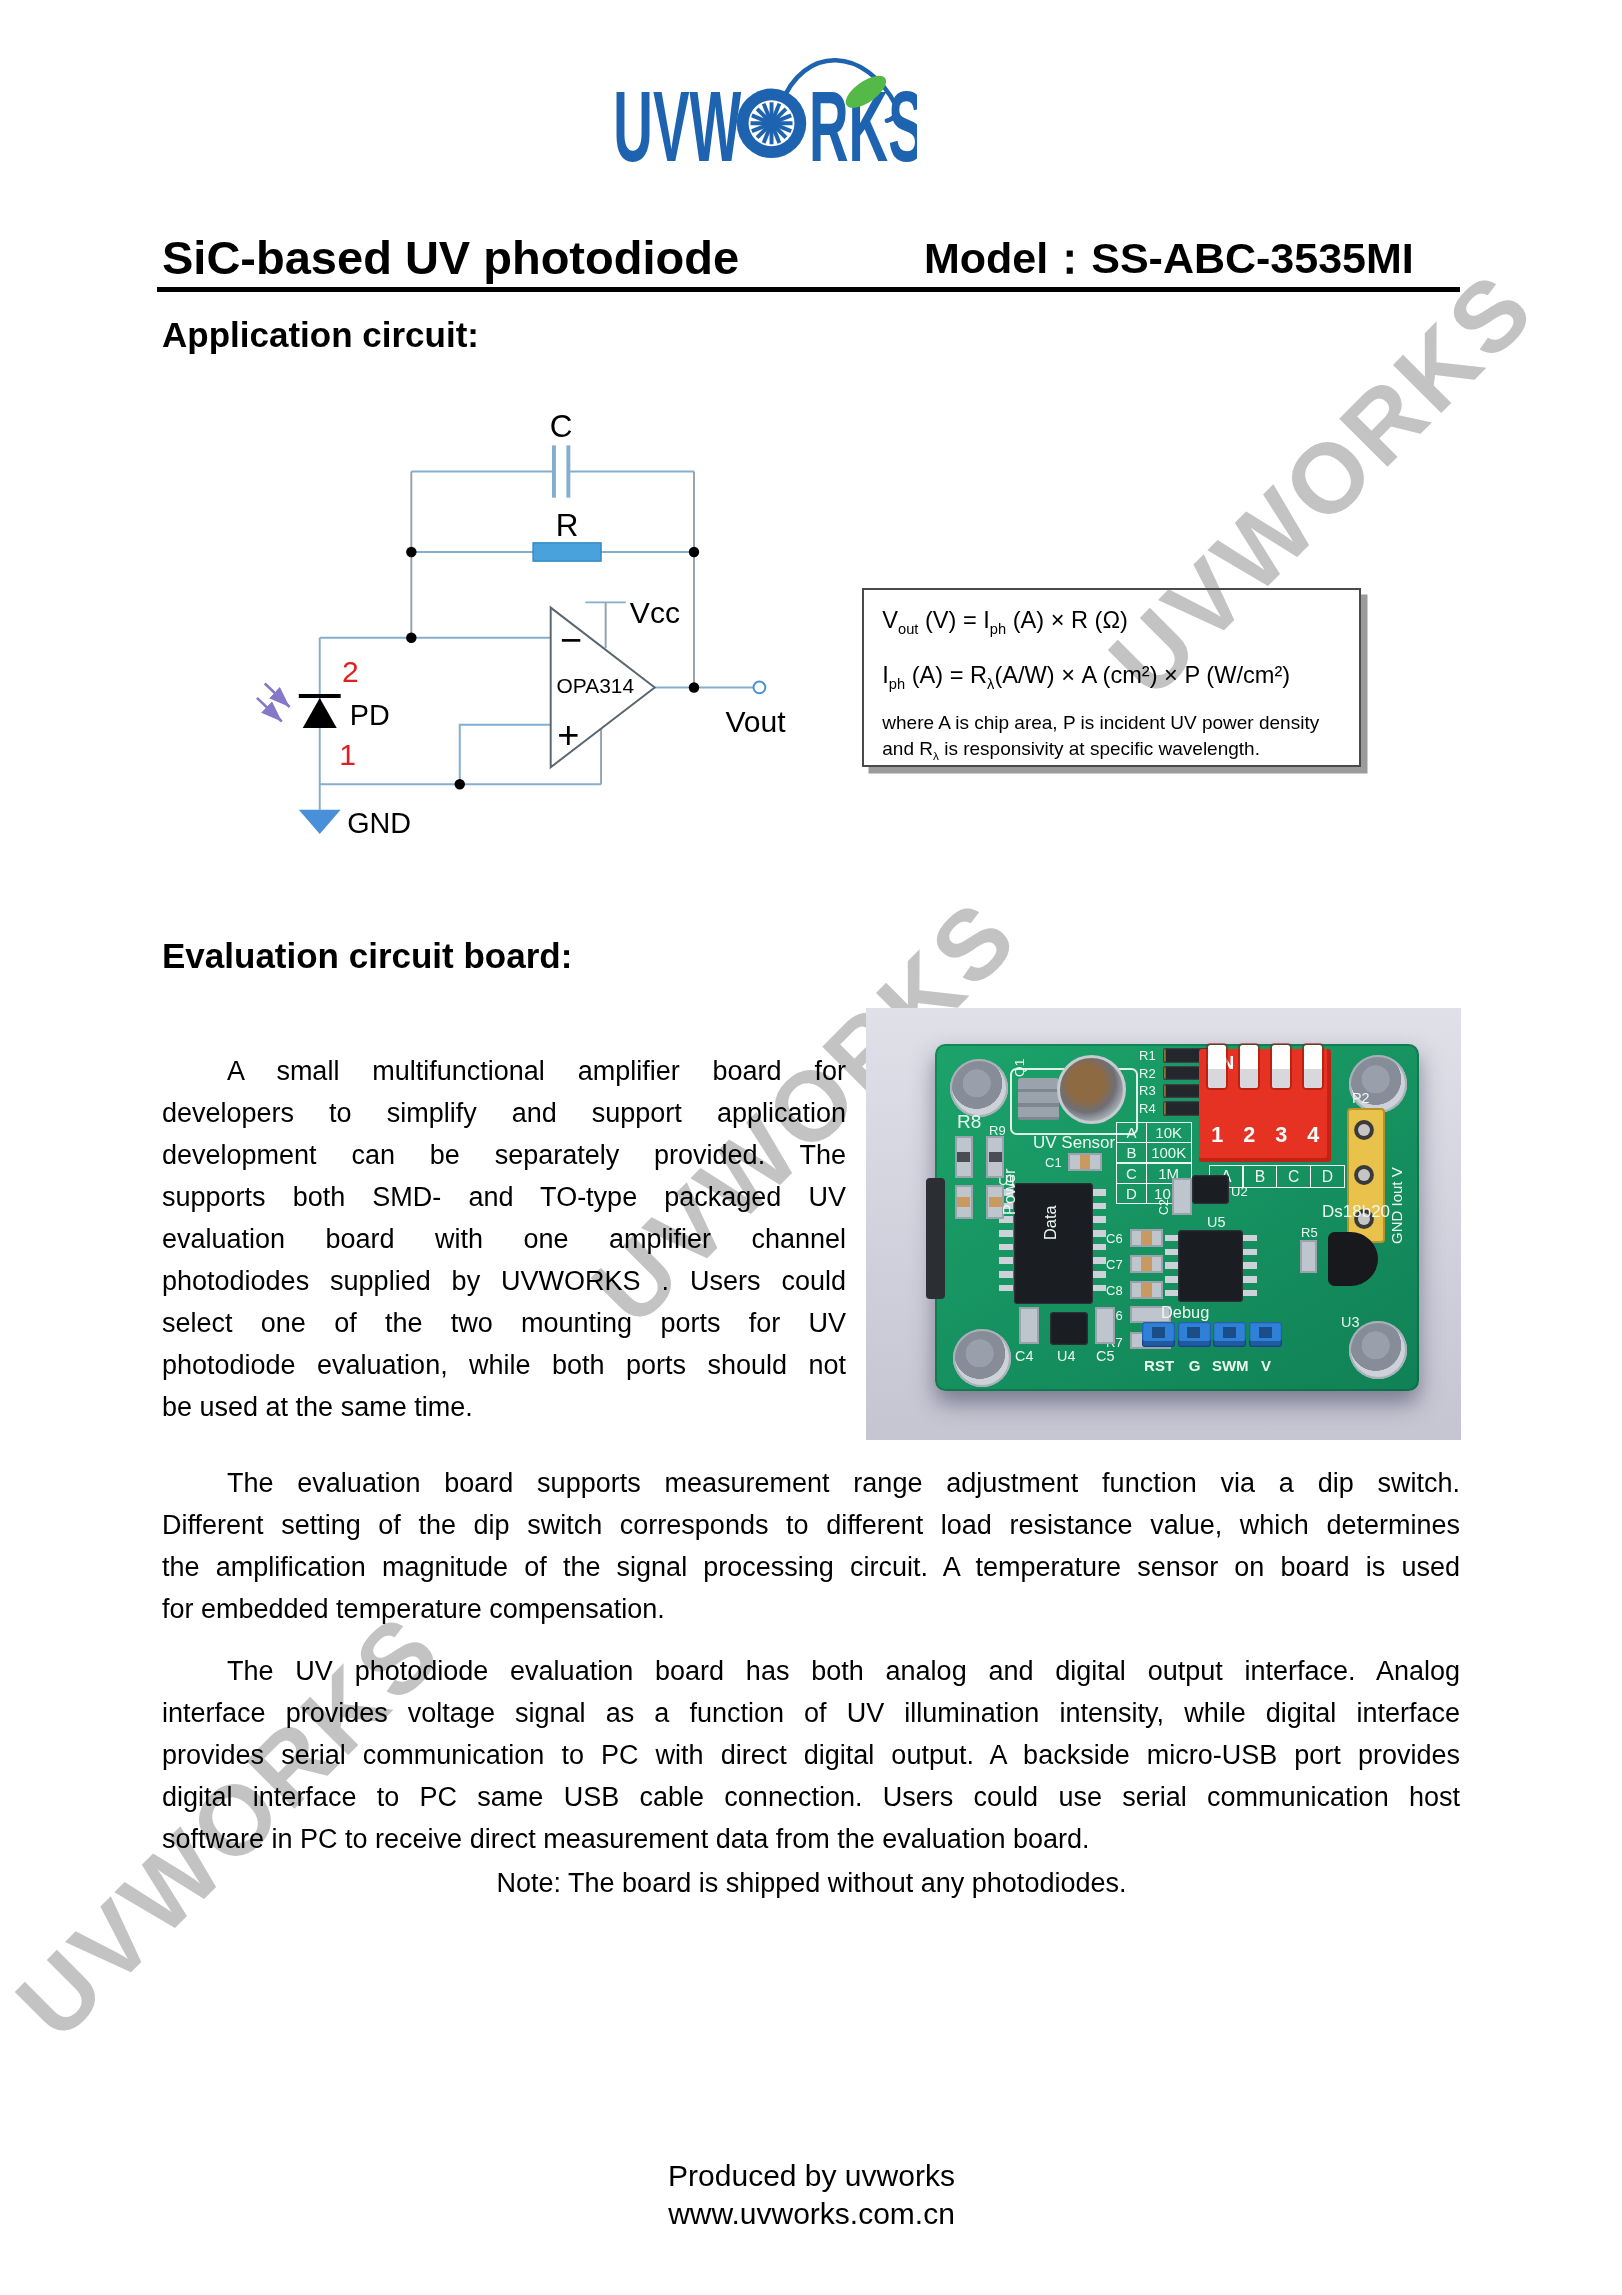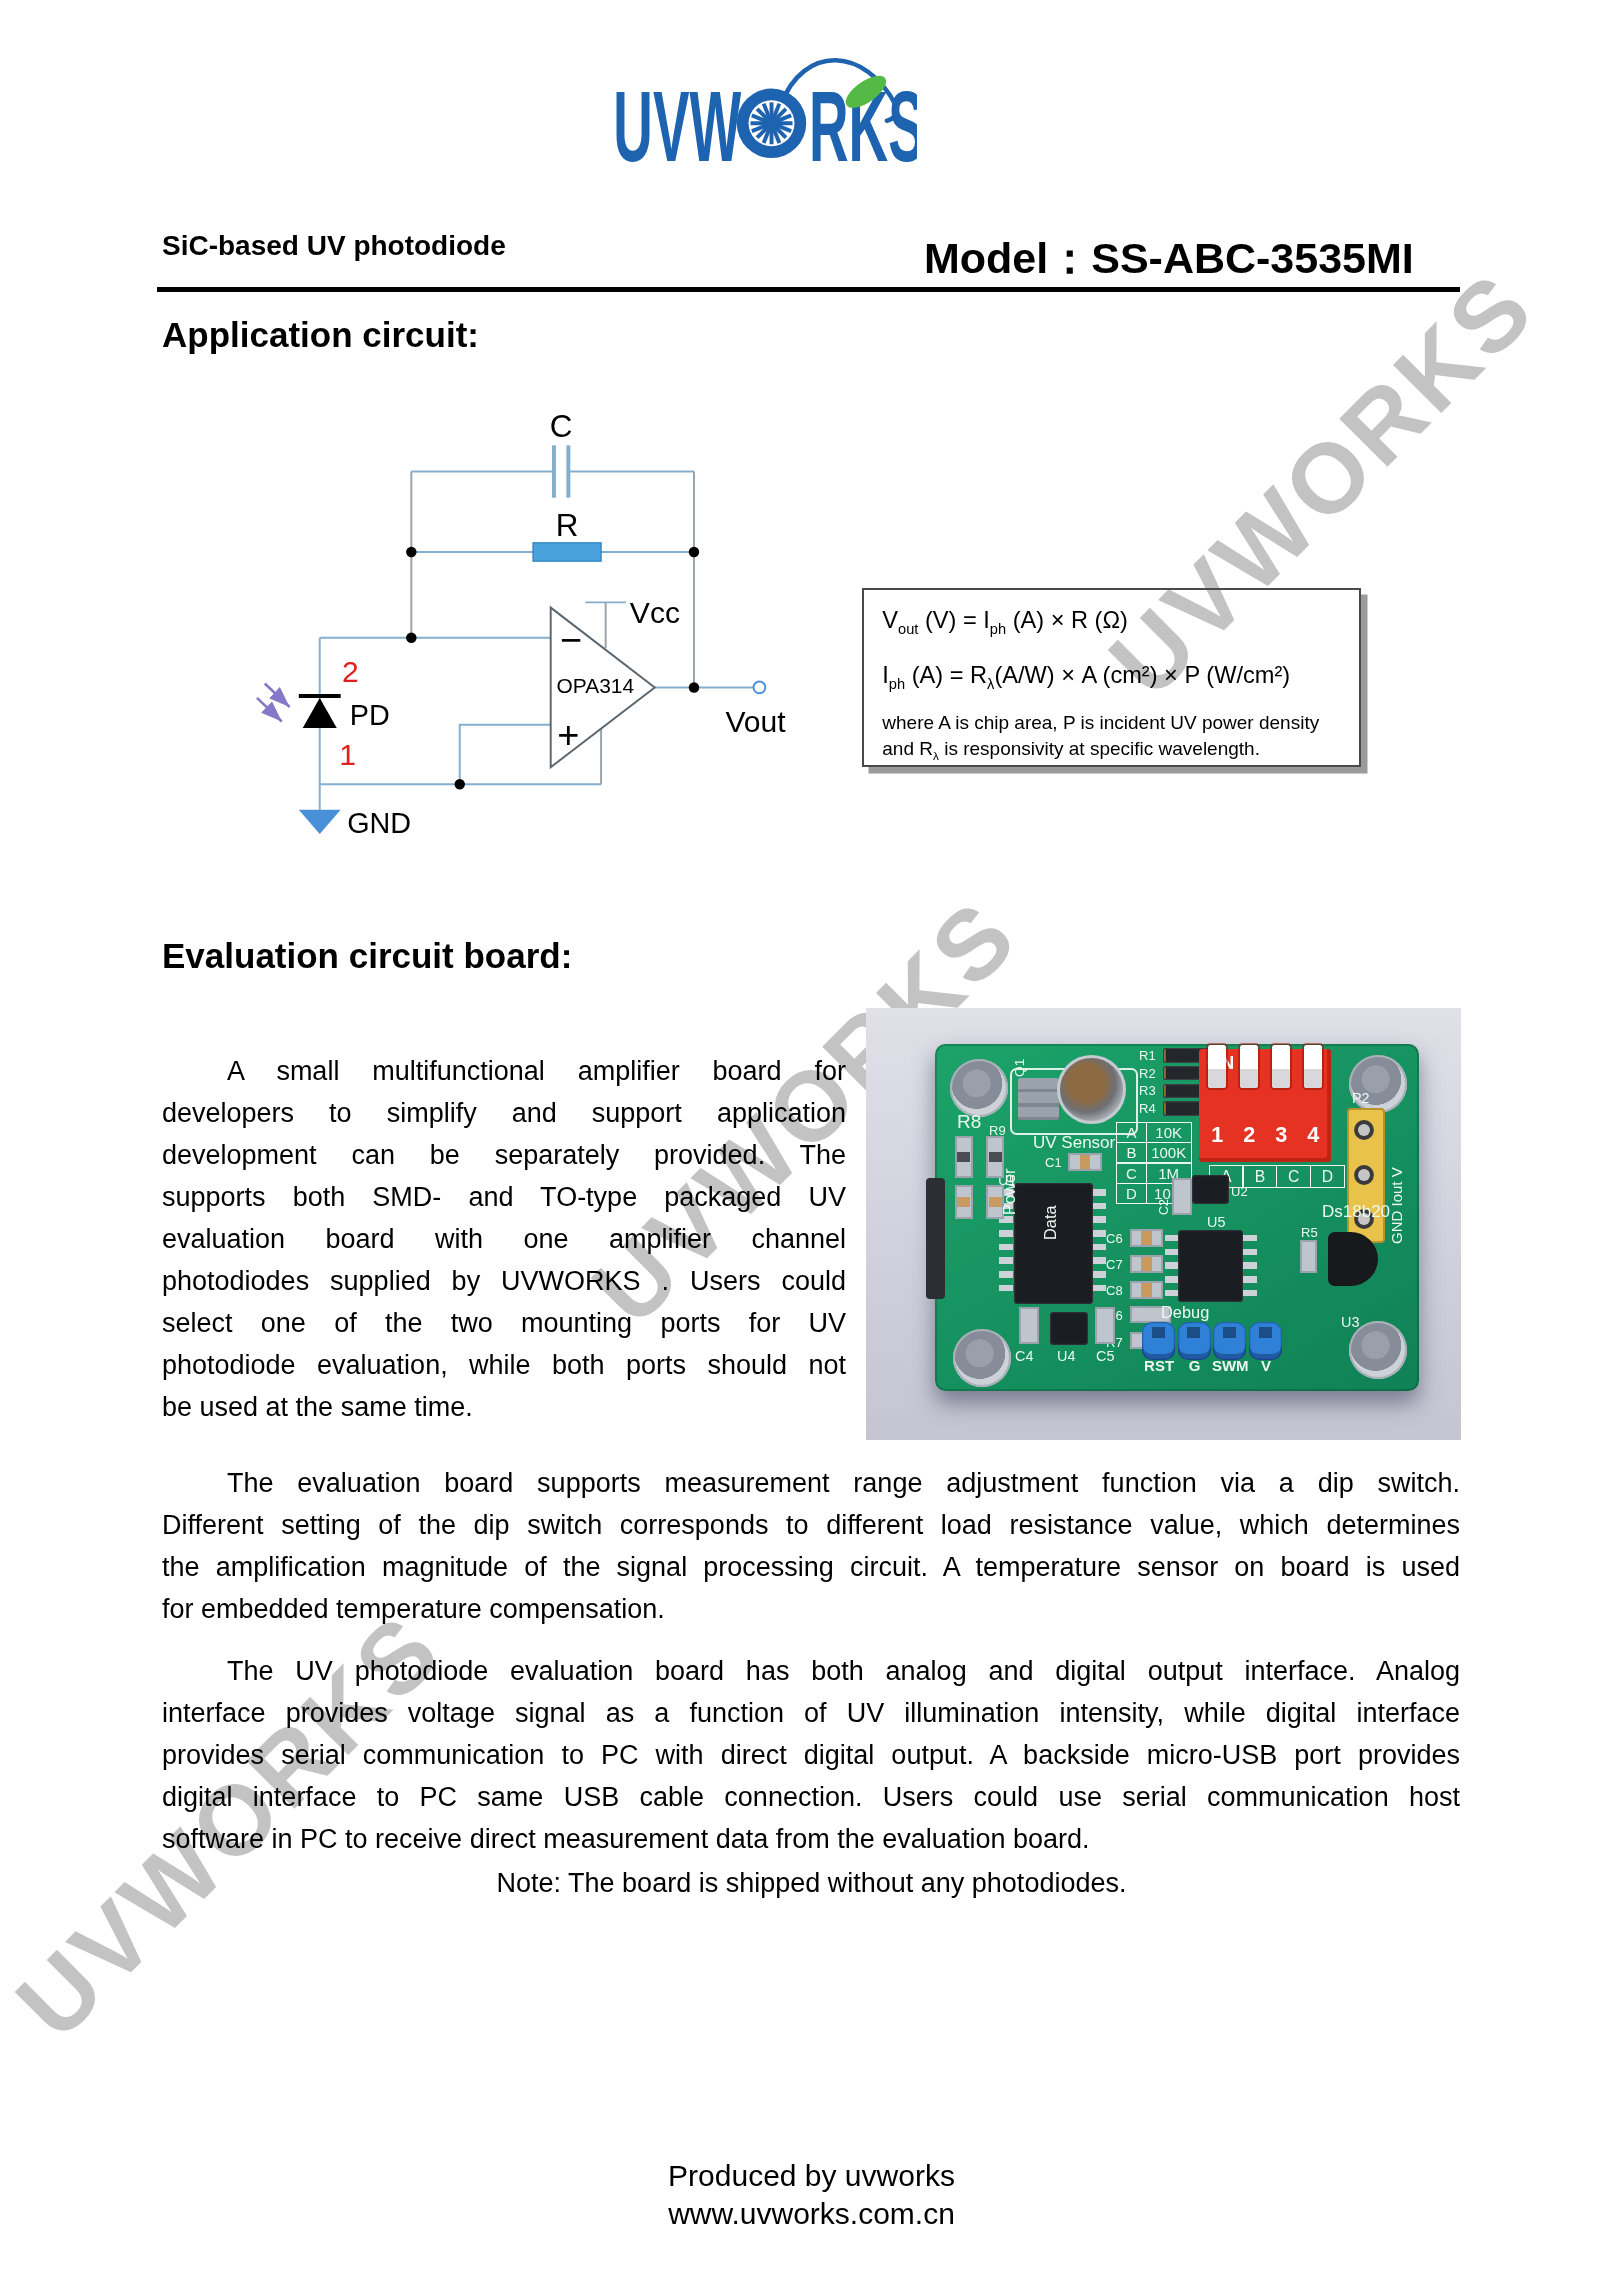--- a/index.html
+++ b/index.html
@@ -5,21 +5,21 @@
   html,body{margin:0;padding:0;}
   body{width:1623px;height:2295px;position:relative;background:#ffffff;
        font-family:"Liberation Sans",sans-serif;color:#000;overflow:hidden;}
   .abs{position:absolute;}
 
   
   .wm{position:absolute;z-index:0;font-weight:bold;font-size:99px;letter-spacing:4.6px;
       color:#c3c3c3;white-space:nowrap;transform:translate(-50%,-50%) rotate(-45deg);}
 
   
-  .doc-title{left:162px;top:230px;font-size:28px;font-weight:bold;z-index:1;}
+  .doc-title{left:162px;top:230px;font-size:47px;font-weight:bold;z-index:1;}
   .doc-model{left:924px;top:230px;font-size:43px;font-weight:bold;z-index:1;}
   .rule{left:157px;top:287px;width:1303px;height:4.6px;background:#000;z-index:1;}
   .h2{font-size:35px;font-weight:bold;z-index:1;}
   .h2a{left:162px;top:315px;}
   .h2b{left:162px;top:936px;}
 
   
   .circuit{left:249px;top:393px;z-index:1;}
 
   
@@ -79,21 +79,21 @@
              display:flex;align-items:center;justify-content:center;font-size:15.7px;color:#ecf9f1;}
   .p2hdr{background:#e8c24a;border:2px solid #b8922a;border-radius:3.9px;}
   .p2pin{width:11.8px;height:11.8px;border-radius:50%;background:#c5c5c5;box-shadow:0 0 0 3.9px #3a3a3a;left:9.2px;}
   .vert{transform:rotate(-90deg);transform-origin:0 0;white-space:nowrap;}
   .ic{background:#1a1d22;border-radius:3.9px;box-shadow:inset 0 0 0 1.3px #2c3036;}
   .pins-v{width:14.4px;background:repeating-linear-gradient(180deg,#ccd2d8 0 6.5px,transparent 6.5px 13.7px);}
   .cap{background:#bfc5cc;box-shadow:inset 0 0 0 2px #9aa2ab;}
   .capband{background:#c99a5f;}
   .to92{background:#17191c;border-radius:6.5px 27.5px 27.5px 6.5px / 6.5px 27px 27px 6.5px;}
   .jrow{display:flex;gap:2.6px;}
-  .jumper{position:relative;width:33px;height:38px;background:#2f81d8;border-radius:10px;
+  .jumper{position:relative;width:33px;height:25px;background:#2f81d8;border-radius:3px;
           box-shadow:inset 0 -5.9px 0 rgba(0,0,40,.3), inset 0 0 0 1.3px rgba(0,0,60,.25);}
   .jnotch{position:absolute;left:9.8px;top:5.2px;width:13px;height:10.5px;background:#1b4d86;}
   .jlabel{position:absolute;top:35px;left:-3.9px;width:42px;text-align:center;
           font-size:15px;font-weight:bold;color:#ecf9f1;}
   .lbl{font-size:14.4px;color:#ecf9f1;}
 </style>
 </head>
 <body>
 
 <div class="wm" style="left:1322px;top:484px;">UVWORKS</div>

